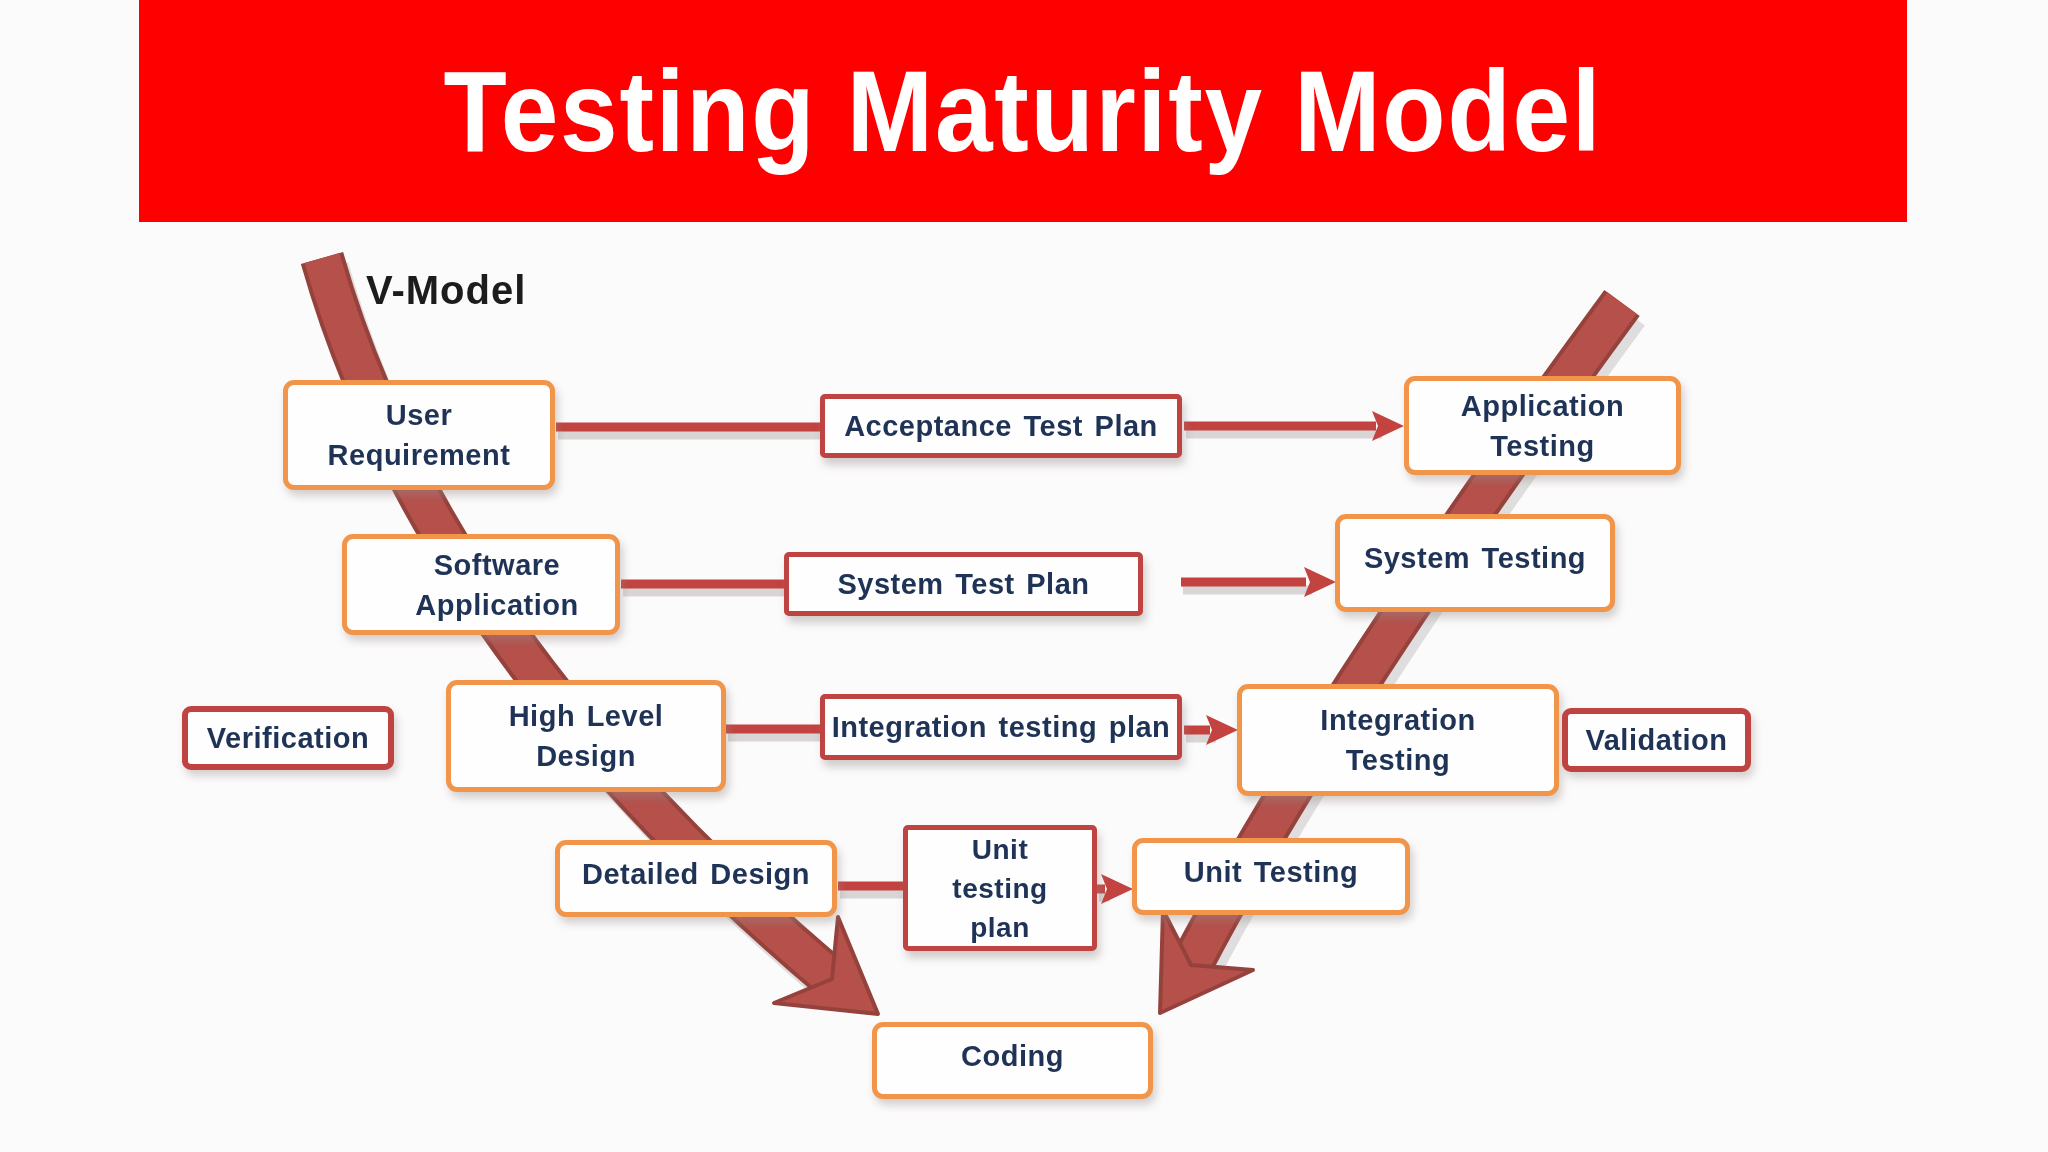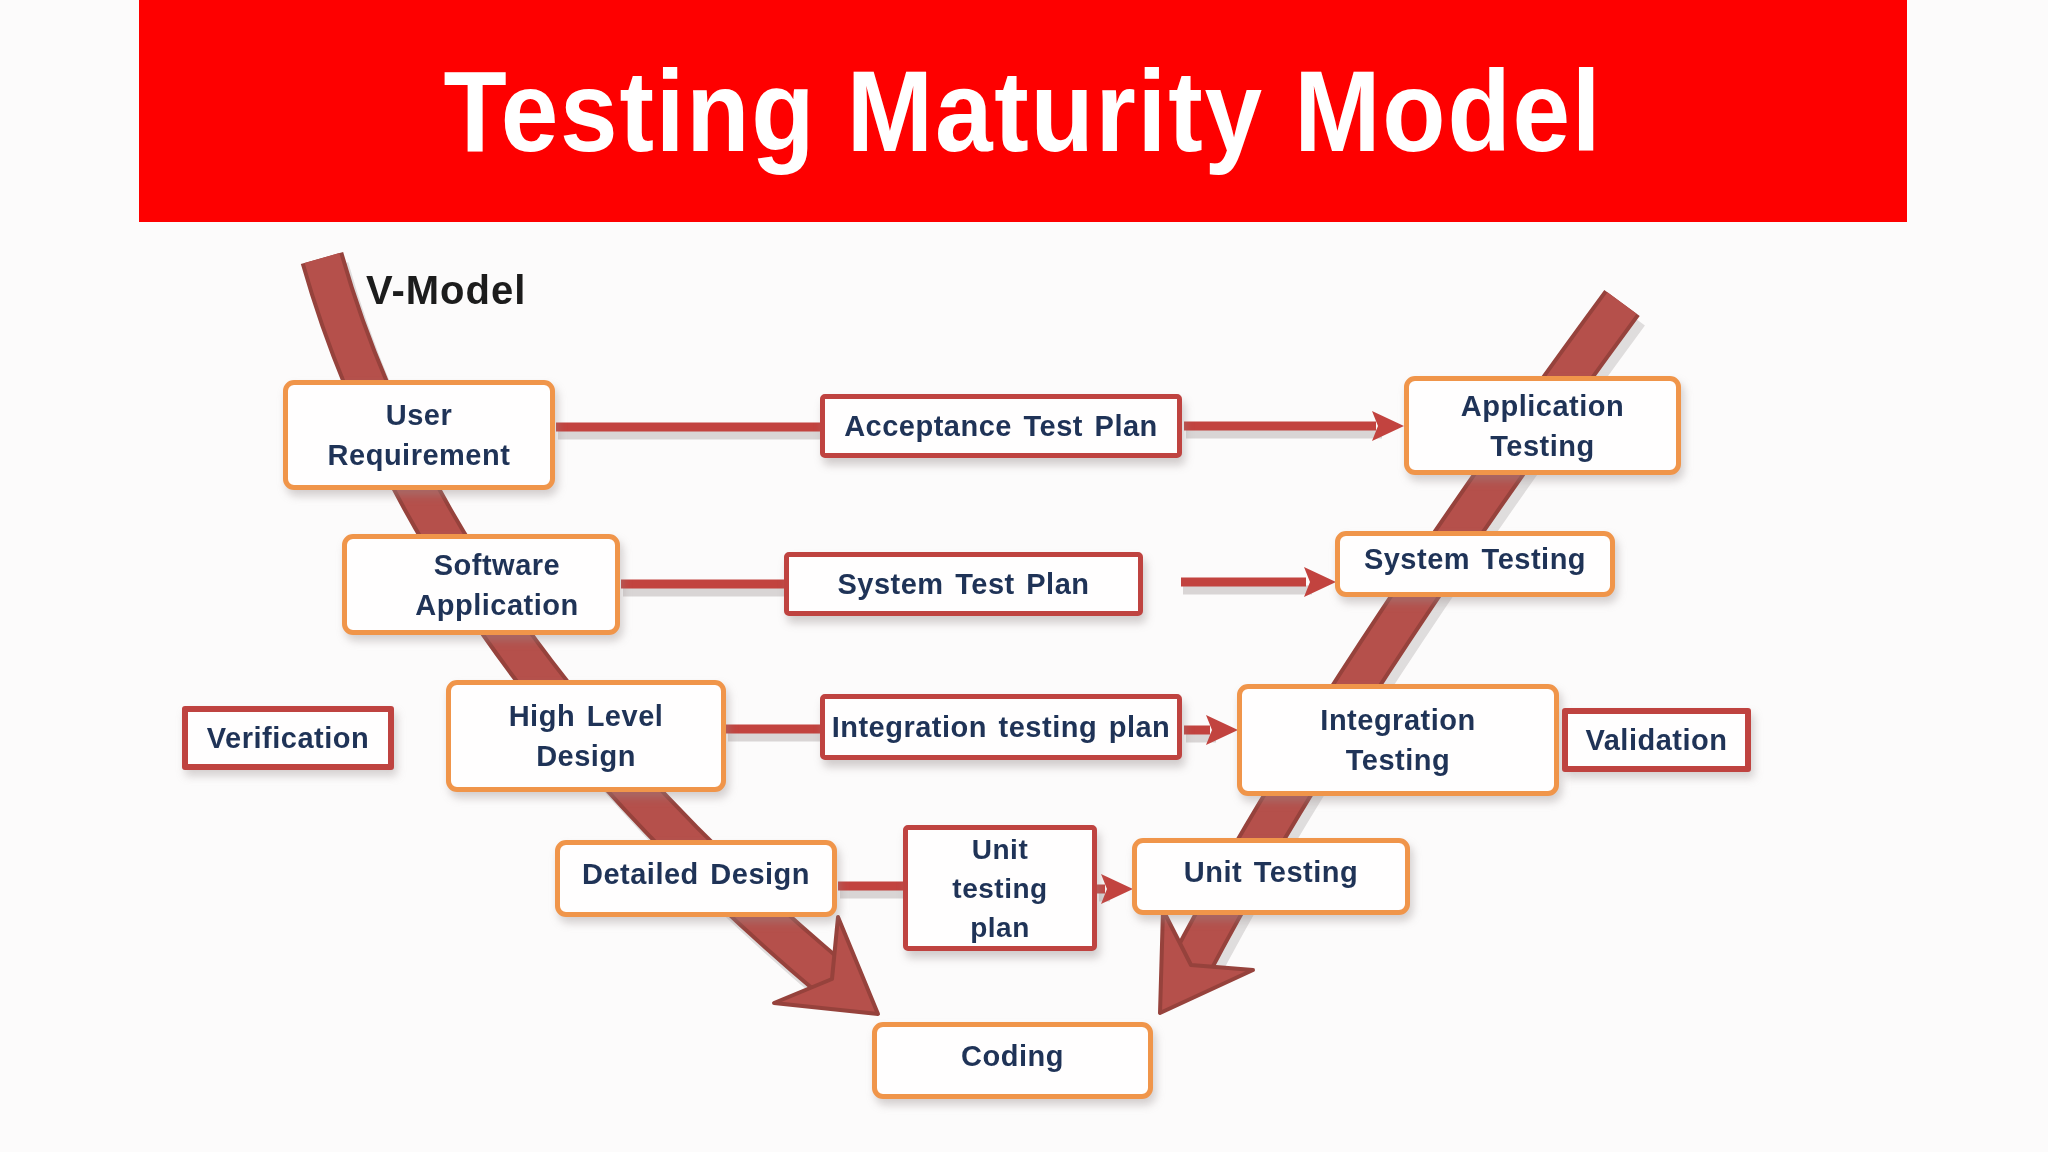--- a/index.html
+++ b/index.html
@@ -39,21 +39,21 @@
     border-radius:11px;
     box-shadow:3px 6px 8px rgba(150,140,140,.40);
   }
   .plan{
     border:5px solid var(--plan-border,#bf4340);
     border-radius:5px;
     box-shadow:3px 7px 8px rgba(150,140,140,.42);
   }
   .side{
     border:6px solid var(--plan-border,#bf4340);
-    border-radius:3px;
+    border-radius:9px;
     box-shadow:3px 6px 8px rgba(150,140,140,.38);
   }
   .hi-line{padding-bottom:10px;}
   .utp{line-height:39px;font-size:28px;}
   
   svg.wires{position:absolute;left:0;top:0;z-index:1;}
   .band-sh{stroke:rgba(125,115,115,.22);stroke-width:42;fill:none;}
   .band-edge{stroke:var(--band-edge,#96423c);stroke-width:44;fill:none;}
   .band-fill{stroke:var(--band-fill,#b5504b);stroke-width:36;fill:none;}
   .band-head{fill:var(--band-fill,#b5504b);stroke:var(--band-edge,#96423c);stroke-width:4;stroke-linejoin:round;}
@@ -140,21 +140,21 @@
 
 <div class="node phase" style="left:342px;top:534px;width:278px;height:101px;padding-left:32px;">
   <span>Software</span>
   <span>Application</span>
 </div>
 
 <div class="node plan" style="left:784px;top:552px;width:359px;height:64px;">
   <span>System Test Plan</span>
 </div>
 
-<div class="node phase hi-line" style="left:1335px;top:531px;width:280px;height:66px;">
+<div class="node phase hi-line" style="left:1335px;top:514px;width:280px;height:98px;">
   <span>System Testing</span>
 </div>
 
 <div class="node side" style="left:182px;top:706px;width:212px;height:64px;">
   <span>Verification</span>
 </div>
 
 <div class="node phase" style="left:446px;top:680px;width:280px;height:112px;">
   <span>High Level</span>
   <span>Design</span>

